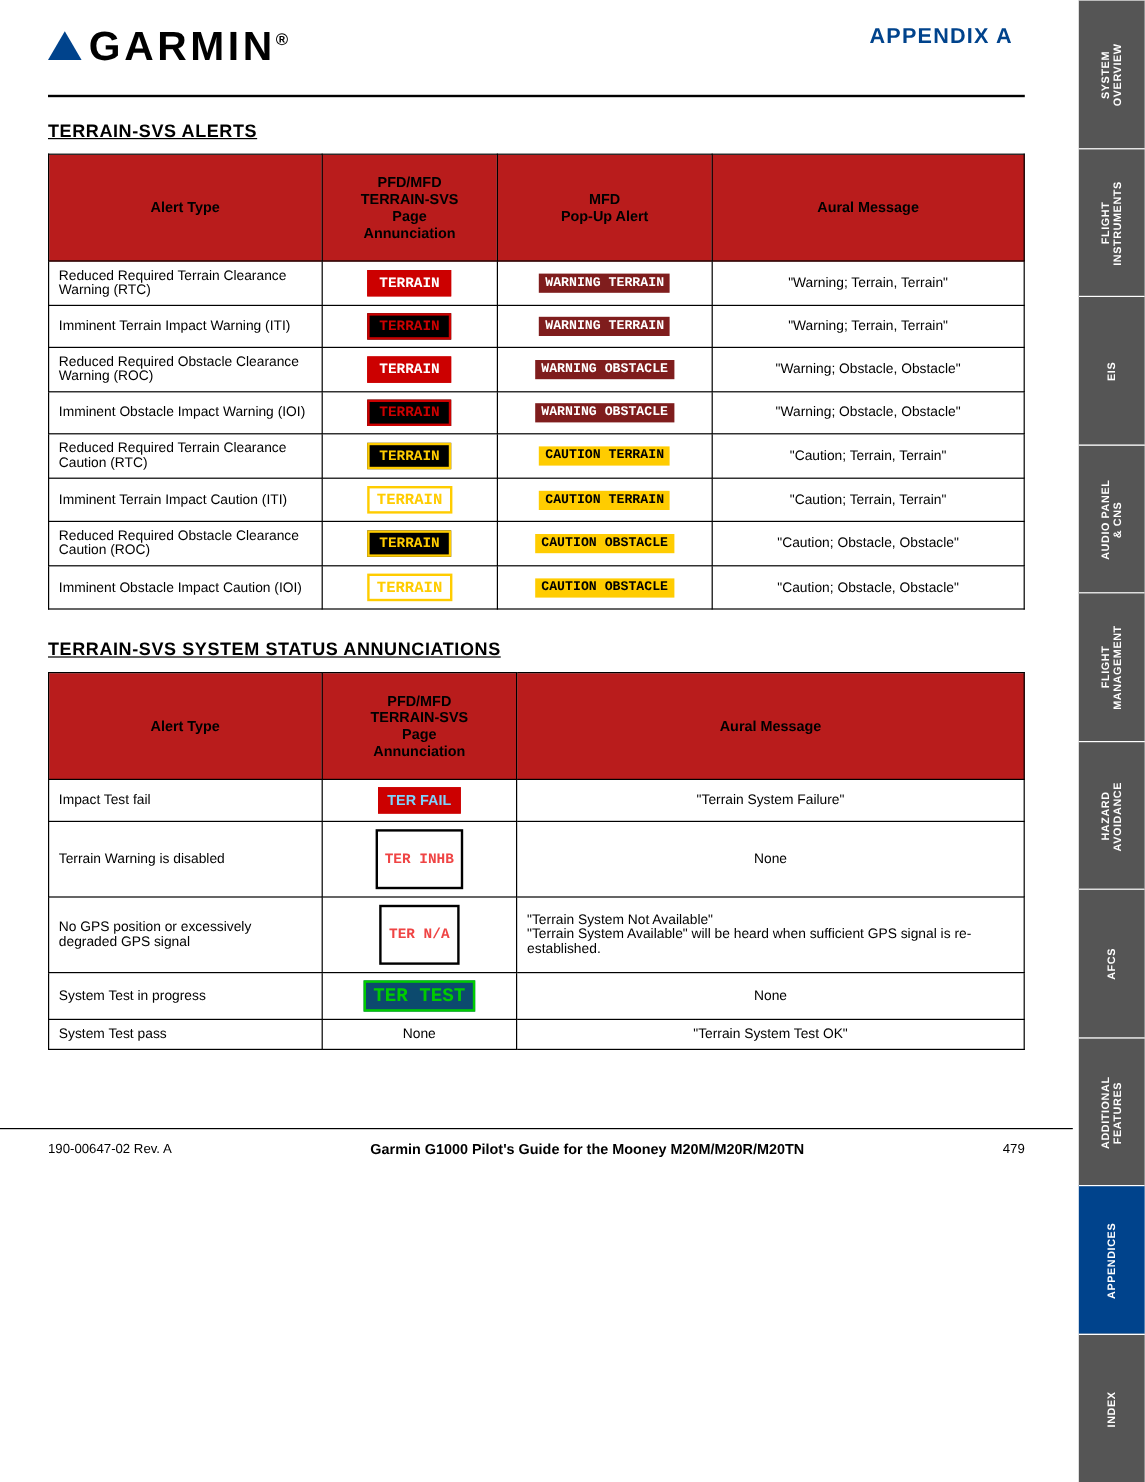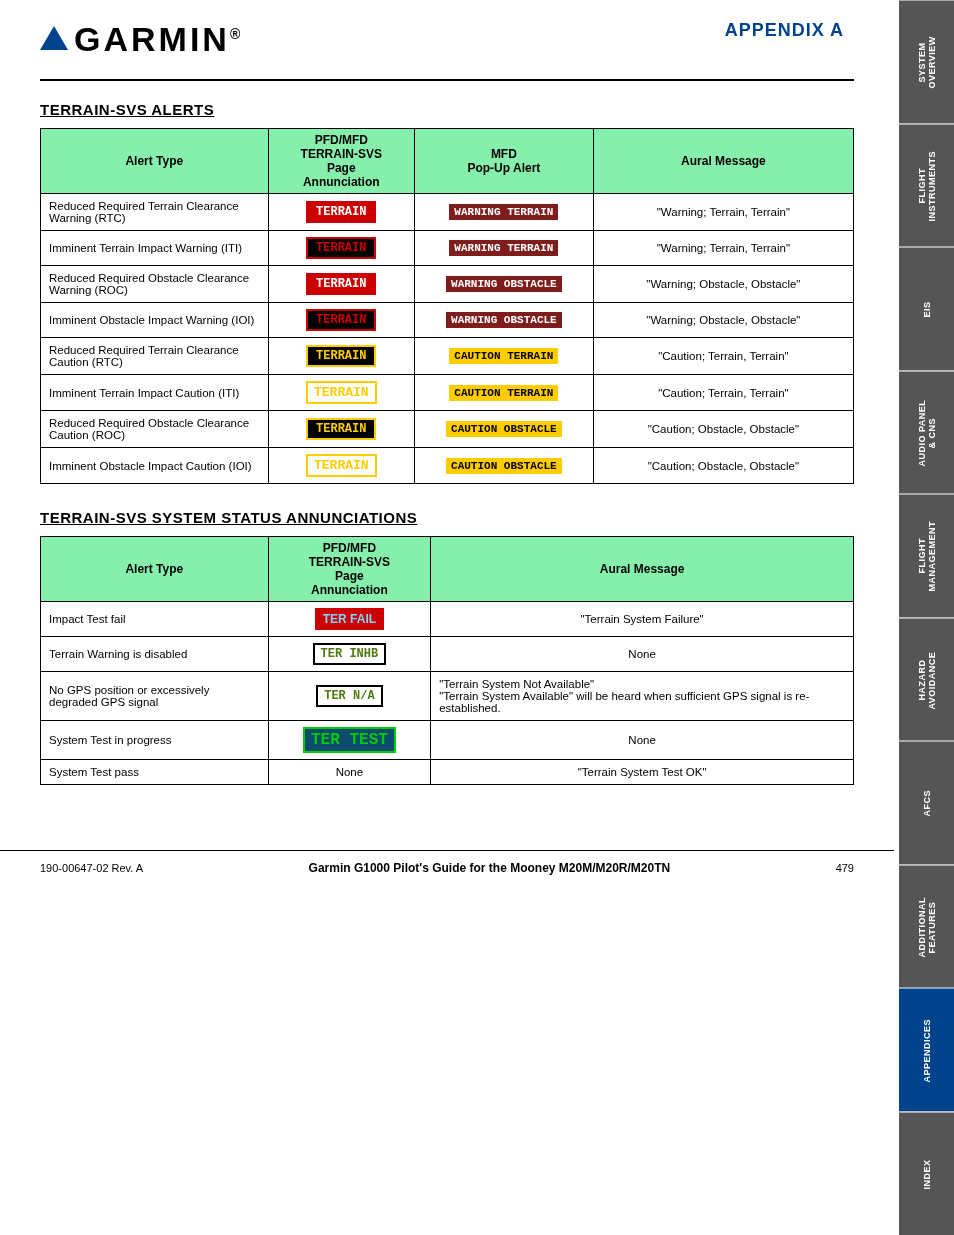--- a/index.html
+++ b/index.html
@@ -63,24 +63,24 @@
       width: 100%;
       border-collapse: collapse;
       margin-bottom: 25px;
     }
 
     table, th, td {
       border: 1px solid #000;
     }
 
     th {
-      background: #86efac;
+      background: #b91c1c;
       text-align: center;
       font-weight: bold;
-      padding: 4px 6px;
+      padding: 16px 6px;
       font-size: 12px;
     }
 
     td {
       padding: 6px 8px;
       font-size: 11.5px;
       vertical-align: middle;
     }
 
     .col-alert { width: 28%; }
@@ -140,26 +140,26 @@
       border: 2px solid #cc0000;
       font-family: Liberation Sans, sans-serif;
       font-size: 12px;
       font-weight: bold;
       padding: 2px 6px;
       display: inline-block;
     }
 
     .badge-status-white {
       background: #fff;
-      color: #4d7c0f;
+      color: #ef4444;
       border: 2px solid #000;
       font-family: 'Courier New', monospace;
       font-size: 12px;
       font-weight: bold;
-      padding: 2px 6px;
+      padding: 16px 6px;
       display: inline-block;
     }
 
     .badge-status-green {
       background: #0c4a6e;
       color: #00cc00;
       border: 2px solid #00cc00;
       font-family: 'Courier New', monospace;
       font-size: 16px;
       font-weight: bold;

